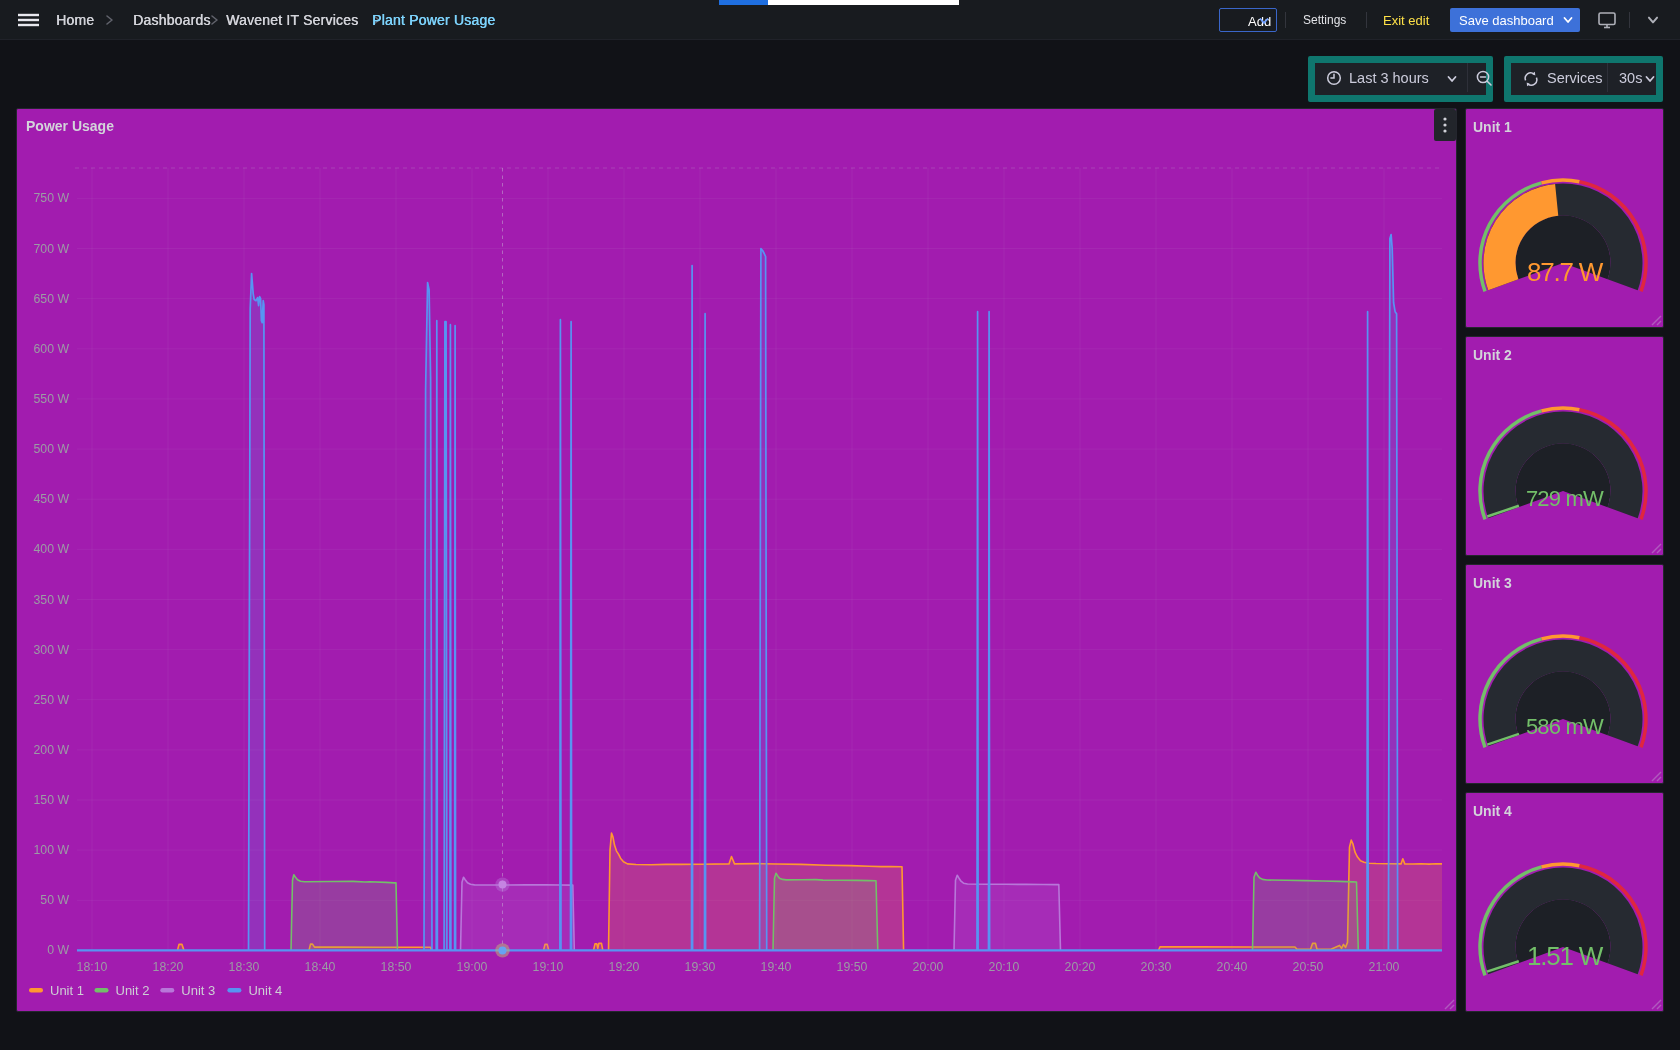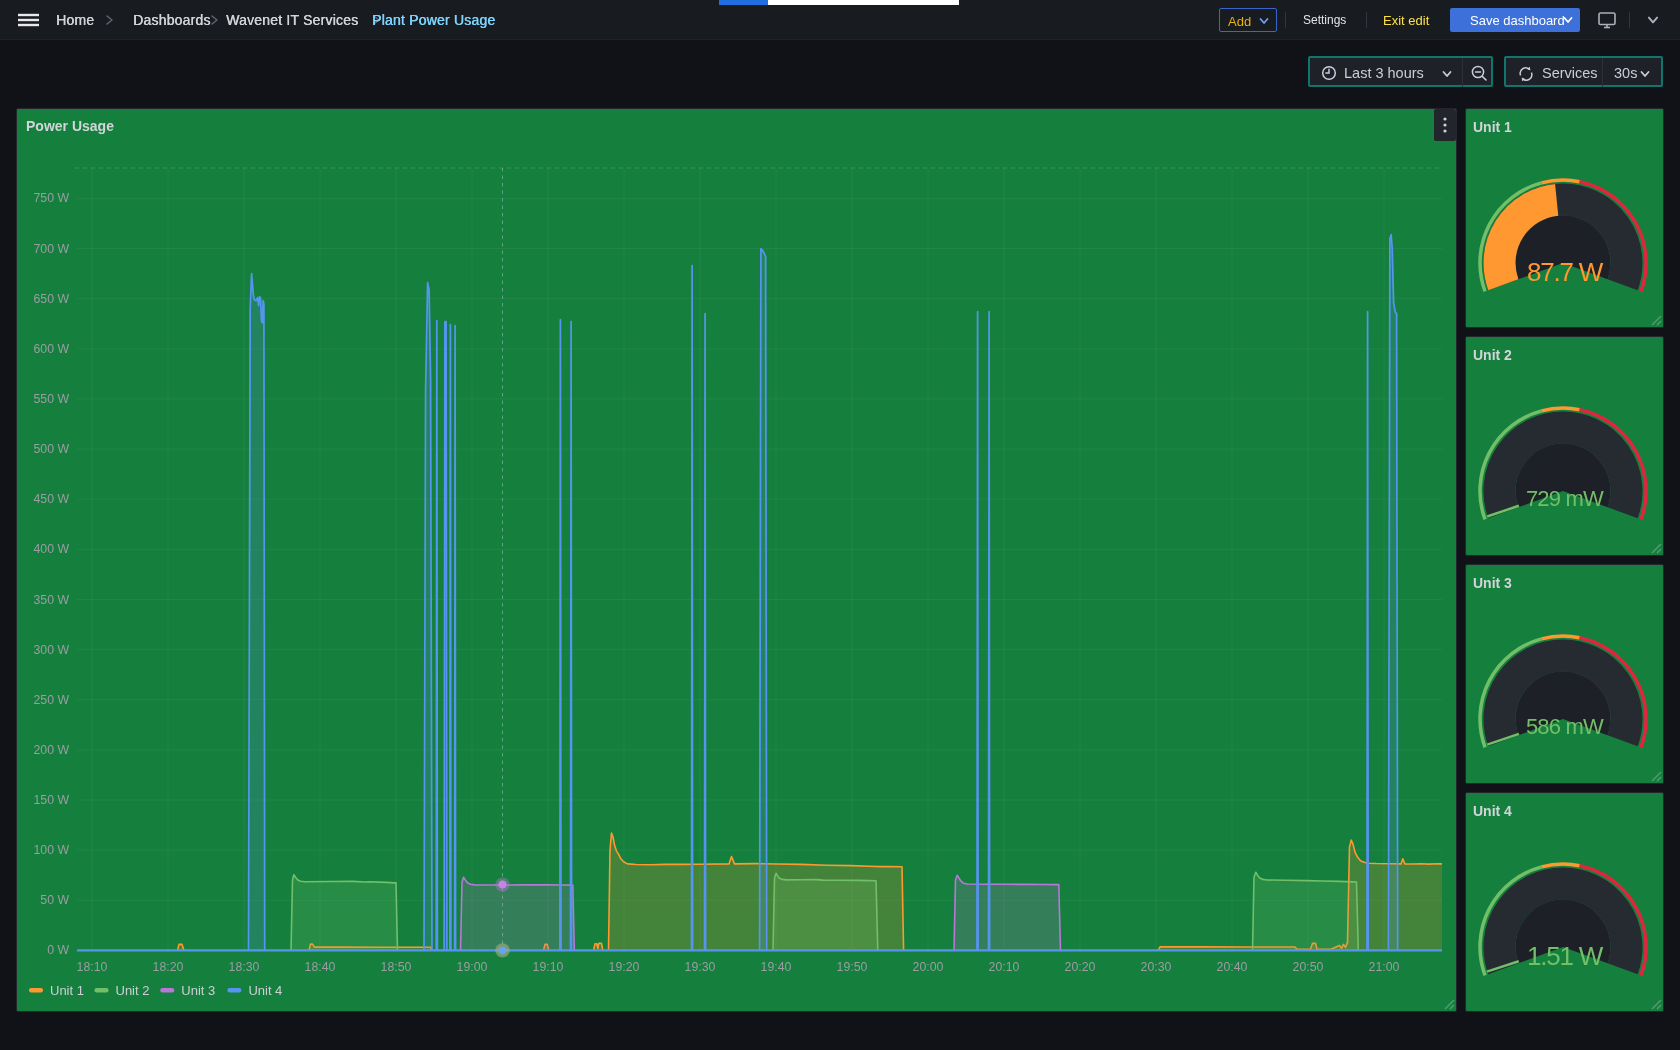--- a/index.html
+++ b/index.html
@@ -1,22 +1,22 @@
 <!DOCTYPE html>
 <html><head><meta charset="utf-8"><style>
 * { margin:0; padding:0; box-sizing:border-box; }
 html,body { width:1680px; height:1050px; background:#111217; overflow:hidden;
   font-family:"Liberation Sans", sans-serif; }
 .abs { position:absolute; }
-.panel { position:absolute; background:#15803d; border:1px solid #24262e; border-radius:2px;padding-left:20px; }
+.panel { position:absolute; background:#a21caf; border:1px solid #24262e; border-radius:2px;padding-left:20px; }
 .ptitle { position:absolute; left:7px; top:10px; font-size:14px; font-weight:700; color:#d3d4da; letter-spacing:0; }
 .ax { font-size:12.3px; fill:#9b9ca4; font-family:"Liberation Sans",sans-serif; }
 .lg { font-size:13px; fill:#cdced4; font-family:"Liberation Sans",sans-serif; }
 .crumb { position:absolute; top:12px; font-size:14px; letter-spacing:0.2px; color:#d2d3d9; text-shadow:0.4px 0 0 currentColor;text-align:right; }
-.tbtn { position:absolute; top:56px; height:31px; background:#1e2127; border:2px solid #0f766e;
+.tbtn { position:absolute; top:56px; height:46px; background:#1e2127; border:7px solid #0f766e;
   border-radius:2px; color:#ccccdc; font-size:14.5px; font-weight:400; }
 .vdiv { position:absolute; top:12px; width:1px; height:16px; background:#33353d; }
 </style></head>
 <body>
 
 <div class="abs" style="left:0;top:0;width:1680px;height:40px;background:#181b1f;border-bottom:1px solid #202229"></div>
 
 <div class="abs" style="left:719px;top:0;width:240px;height:5px;background:#ffffff"></div>
 <div class="abs" style="left:719px;top:0;width:49px;height:5px;background:#1f6fe0"></div>
 <svg width="24" height="24" viewBox="0 0 24 24" style="position:absolute;left:17px;top:8px">
@@ -34,31 +34,31 @@
 <svg width="12" height="12" viewBox="0 0 12 12" style="position:absolute;left:208px;top:14px">
     <polyline points="4,2 9,6 4,10" fill="none" stroke="#61636c" stroke-width="1.6" stroke-linecap="round" stroke-linejoin="round"></polyline>
   </svg>
 <div class="crumb" style="left:226px">Wavenet IT Services</div>
 <svg width="12" height="12" viewBox="0 0 12 12" style="position:absolute;left:370px;top:14px">
     <polyline points="4,2 9,6 4,10" fill="none" stroke="#61636c" stroke-width="1.6" stroke-linecap="round" stroke-linejoin="round"></polyline>
   </svg>
 <div class="crumb" style="left:372px;color:#7dd3fc">Plant Power Usage</div>
 
 <div class="abs" style="left:1219px;top:8px;width:58px;height:24px;border:1px solid #3a66c9;border-radius:2px;">
-  <span style="position:absolute;left:8px;top:5px;font-size:13px;color:#eab308">Add</span>
+  <span style="position:absolute;left:28px;top:5px;font-size:13px;color:#ffffff">Add</span>
   <svg width="12" height="12" viewBox="0 0 12 12" style="position:absolute;left:38px;top:6px">
       <polyline points="2.5,4 6,8 9.5,4" fill="none" stroke="#6e9fff" stroke-width="1.8" stroke-linecap="round" stroke-linejoin="round"></polyline>
     </svg>
 </div>
 <div class="vdiv" style="left:1285px"></div>
 <div class="abs" style="left:1303px;top:13px;font-size:12px;color:#e3e4e8">Settings</div>
 <div class="vdiv" style="left:1366px"></div>
 <div class="abs" style="left:1383px;top:13px;font-size:13px;color:#fde047">Exit edit</div>
 <div class="abs" style="left:1450px;top:8px;width:130px;height:24px;background:#3d71d9;border-radius:2px;">
-  <span style="position:absolute;left:20px;top:5px;font-size:13px;color:#fff">Save dashboard</span>
+  <span style="position:absolute;left:9px;top:5px;font-size:13px;color:#fff">Save dashboard</span>
   <svg width="12" height="12" viewBox="0 0 12 12" style="position:absolute;left:112px;top:6px">
       <polyline points="2.5,4 6,8 9.5,4" fill="none" stroke="#ffffff" stroke-width="1.8" stroke-linecap="round" stroke-linejoin="round"></polyline>
     </svg>
 </div>
 <svg width="22" height="22" viewBox="0 0 22 22" style="position:absolute;left:1596px;top:9px">
     <rect x="3" y="4" width="16" height="11.5" rx="1.5" fill="none" stroke="#aeb0b8" stroke-width="1.6"></rect>
     <line x1="8" y1="18.5" x2="14" y2="18.5" stroke="#aeb0b8" stroke-width="1.6"></line>
     <line x1="11" y1="15.5" x2="11" y2="18" stroke="#aeb0b8" stroke-width="1.6"></line>
   </svg>
 <div class="vdiv" style="left:1629px"></div>

